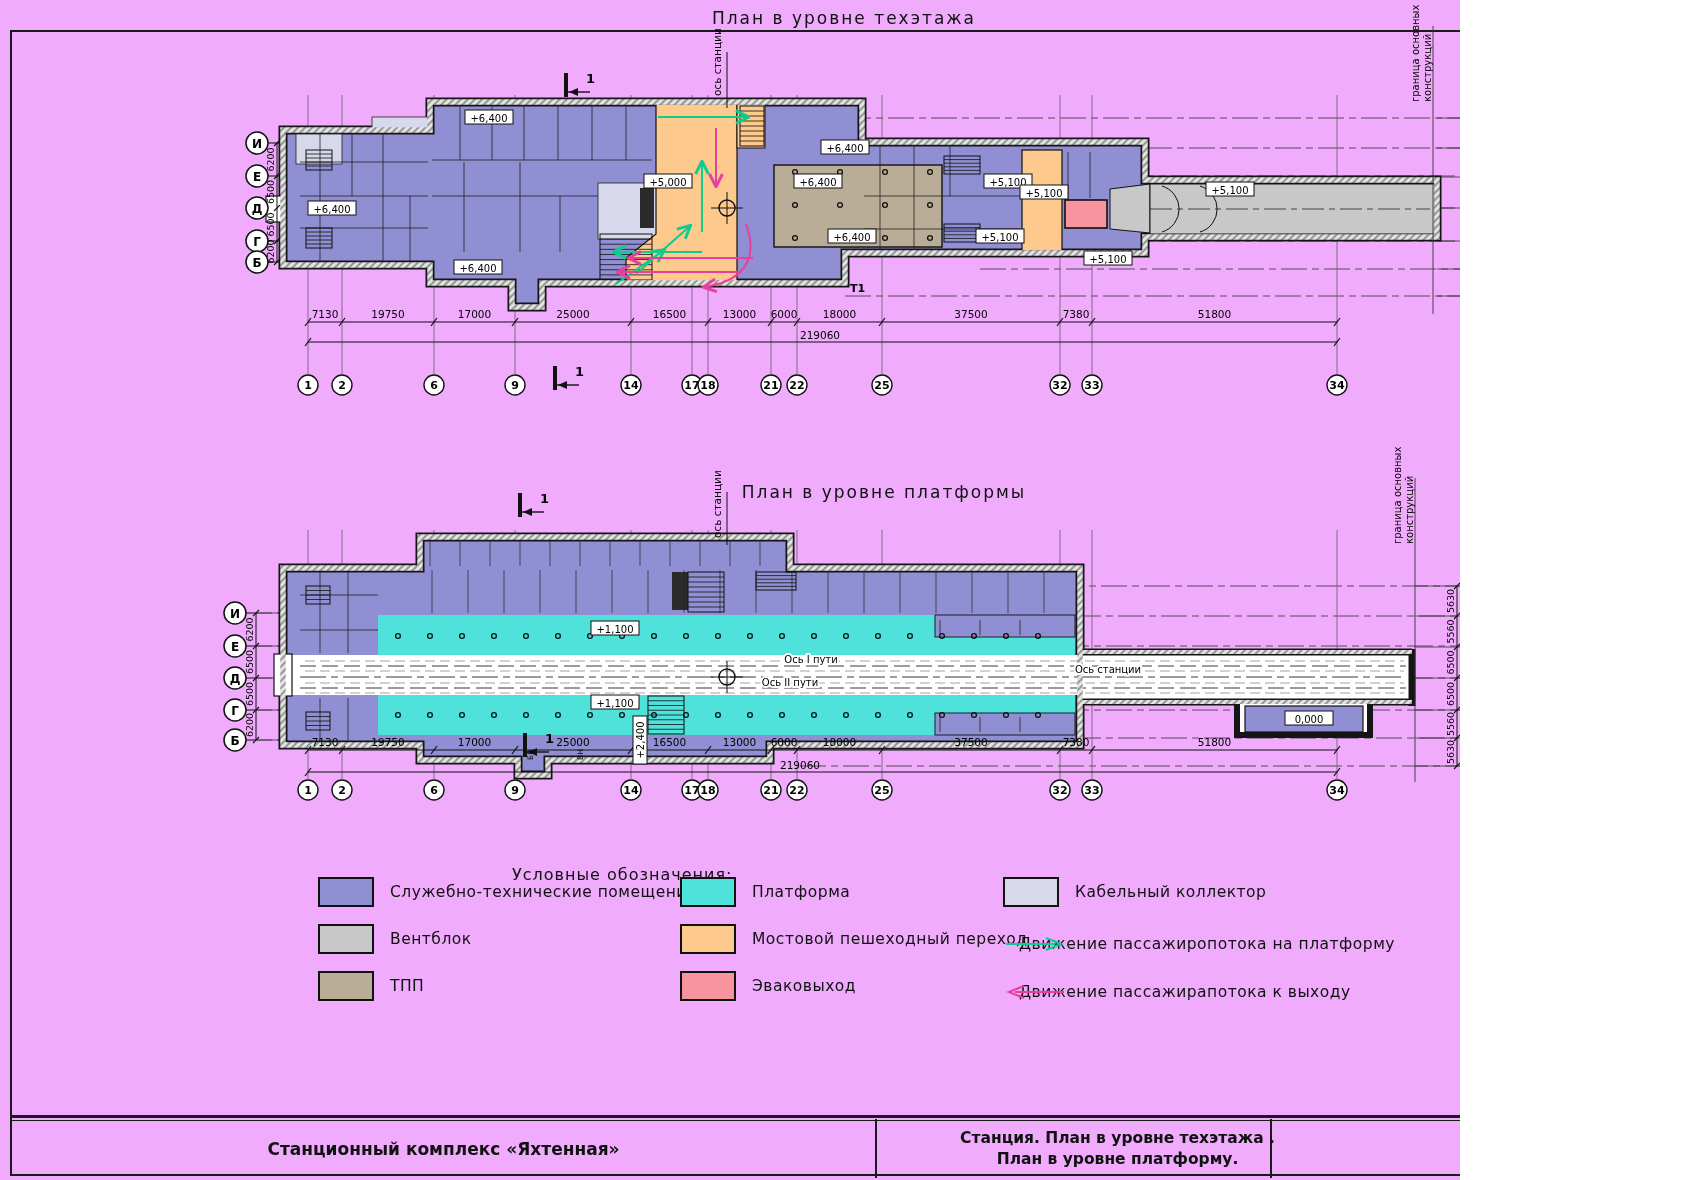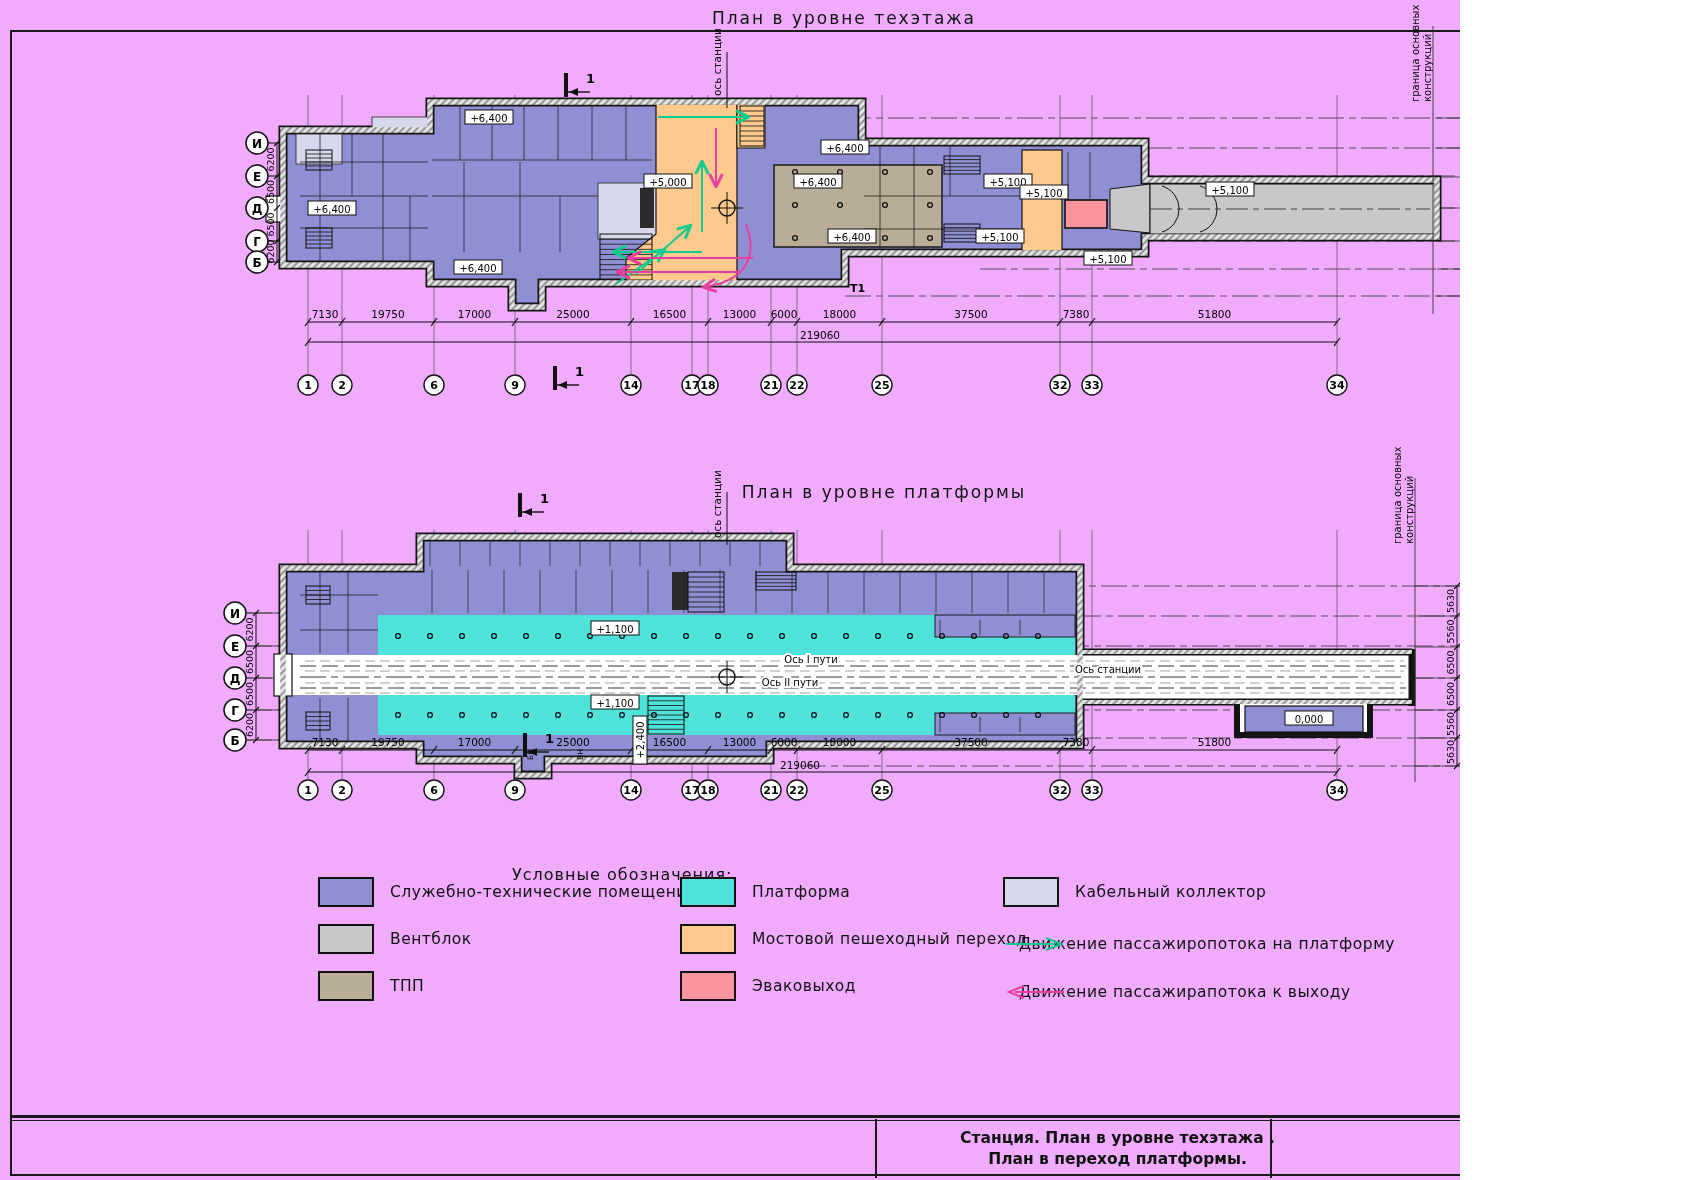--- a/index.html
+++ b/index.html
@@ -719,20 +719,21 @@
         </div>
       </div>
   </div>
 
   <div class="tb-line" style="top:1115px;height:3px;"></div>
   <div class="tb-line" style="top:1120px;height:1px;"></div>
   <div class="tb-sep" style="left:875px;"></div>
   <div class="tb-sep" style="left:1270px;"></div>
   <div class="tb-sep" style="left:1502px;"></div>
 
+  <div id="tb-project" class="tb-cell">Станционный комплекс «Яхтенная»</div>
   <div id="tb-title" class="tb-cell">
     <div>
       <div>Станция. План в уровне техэтажа .</div>
-      <div>План в переход платформы.</div>
+      <div>План в уровне платформу.</div>
     </div>
   </div>
   <div id="tb-page" class="tb-cell">16</div>
 </div>
 
 </body></html>

